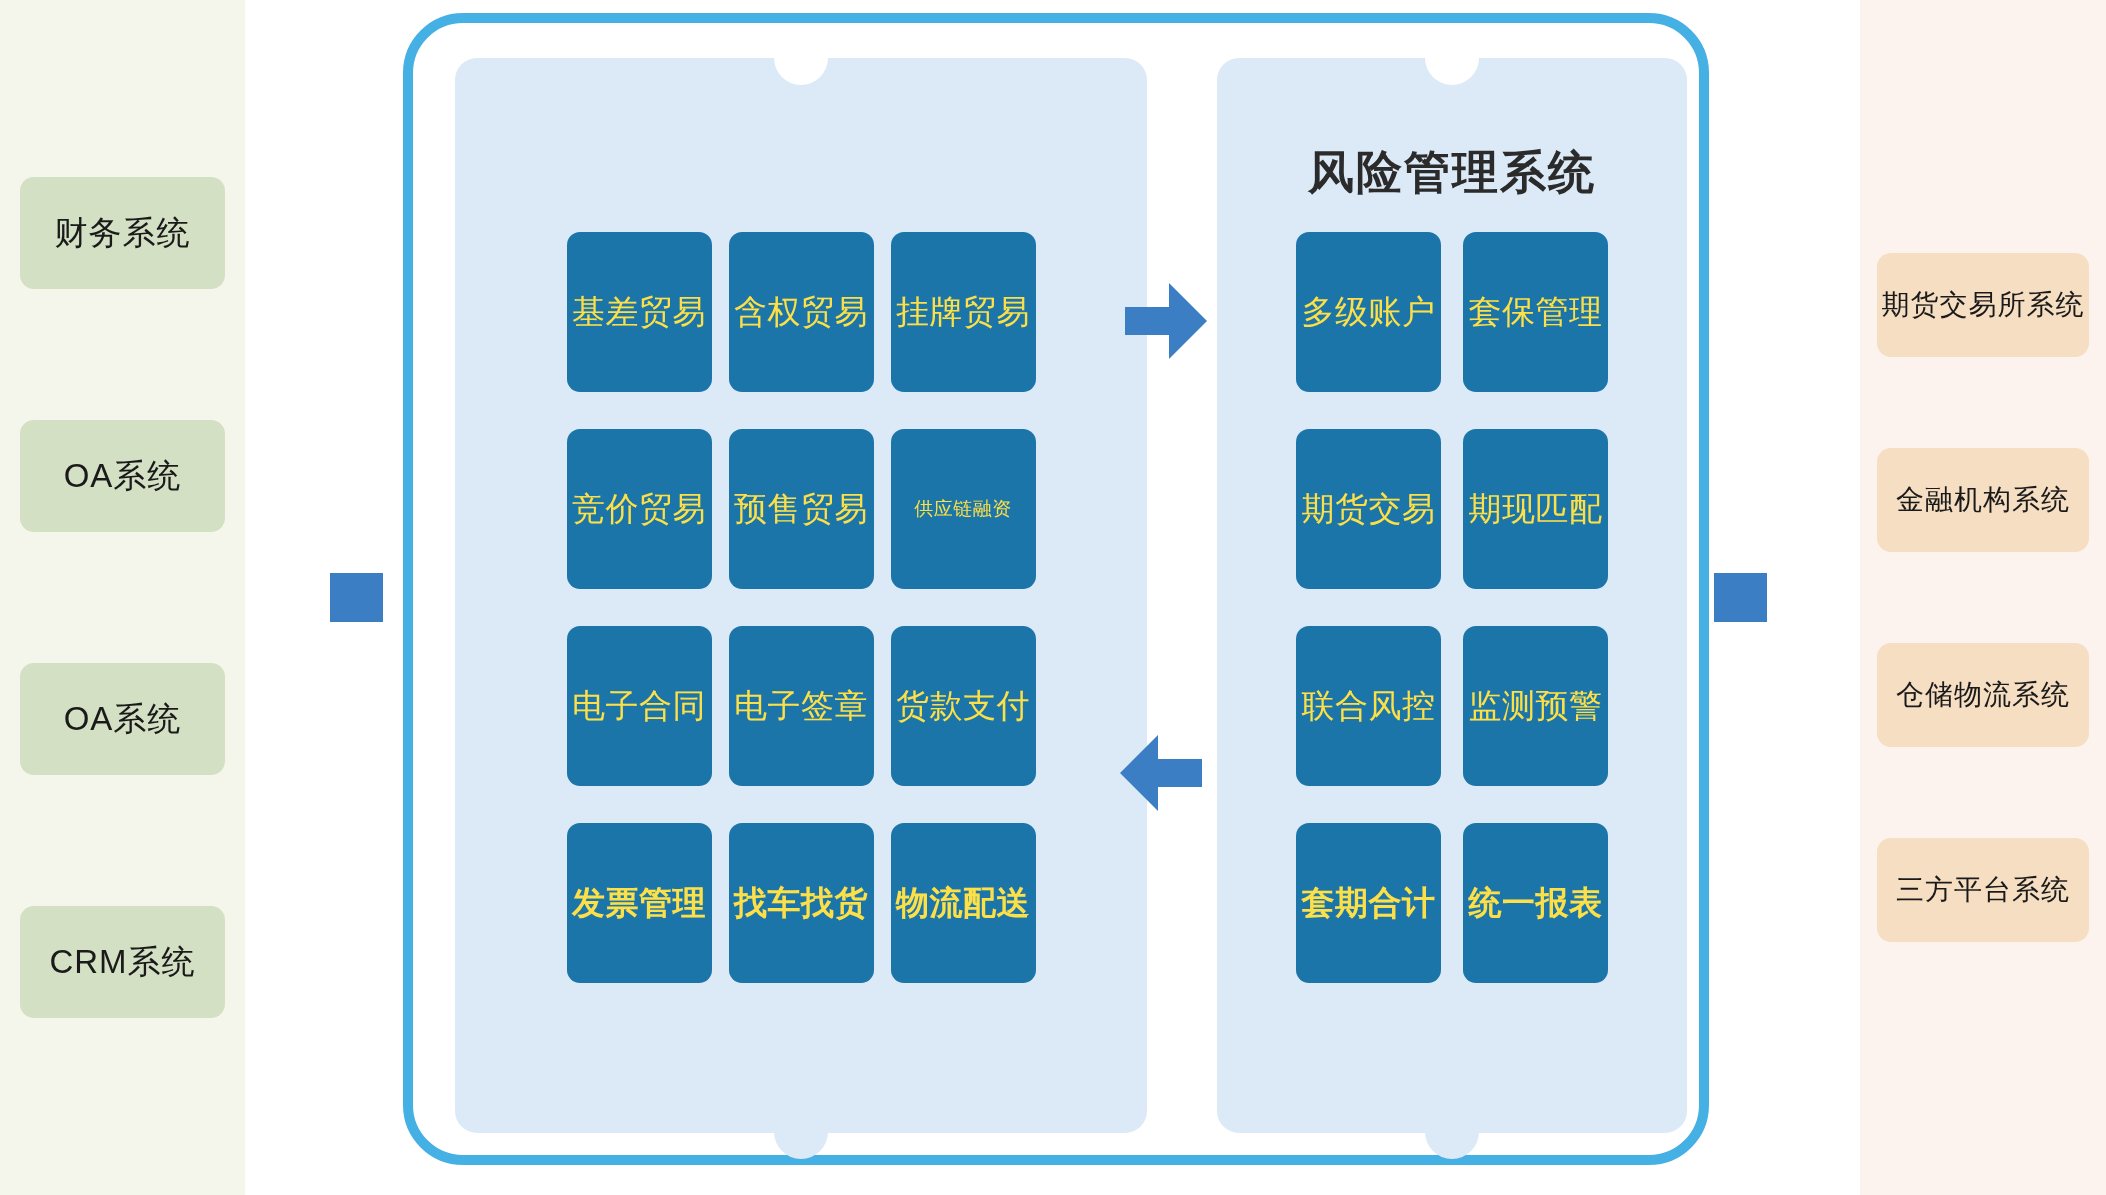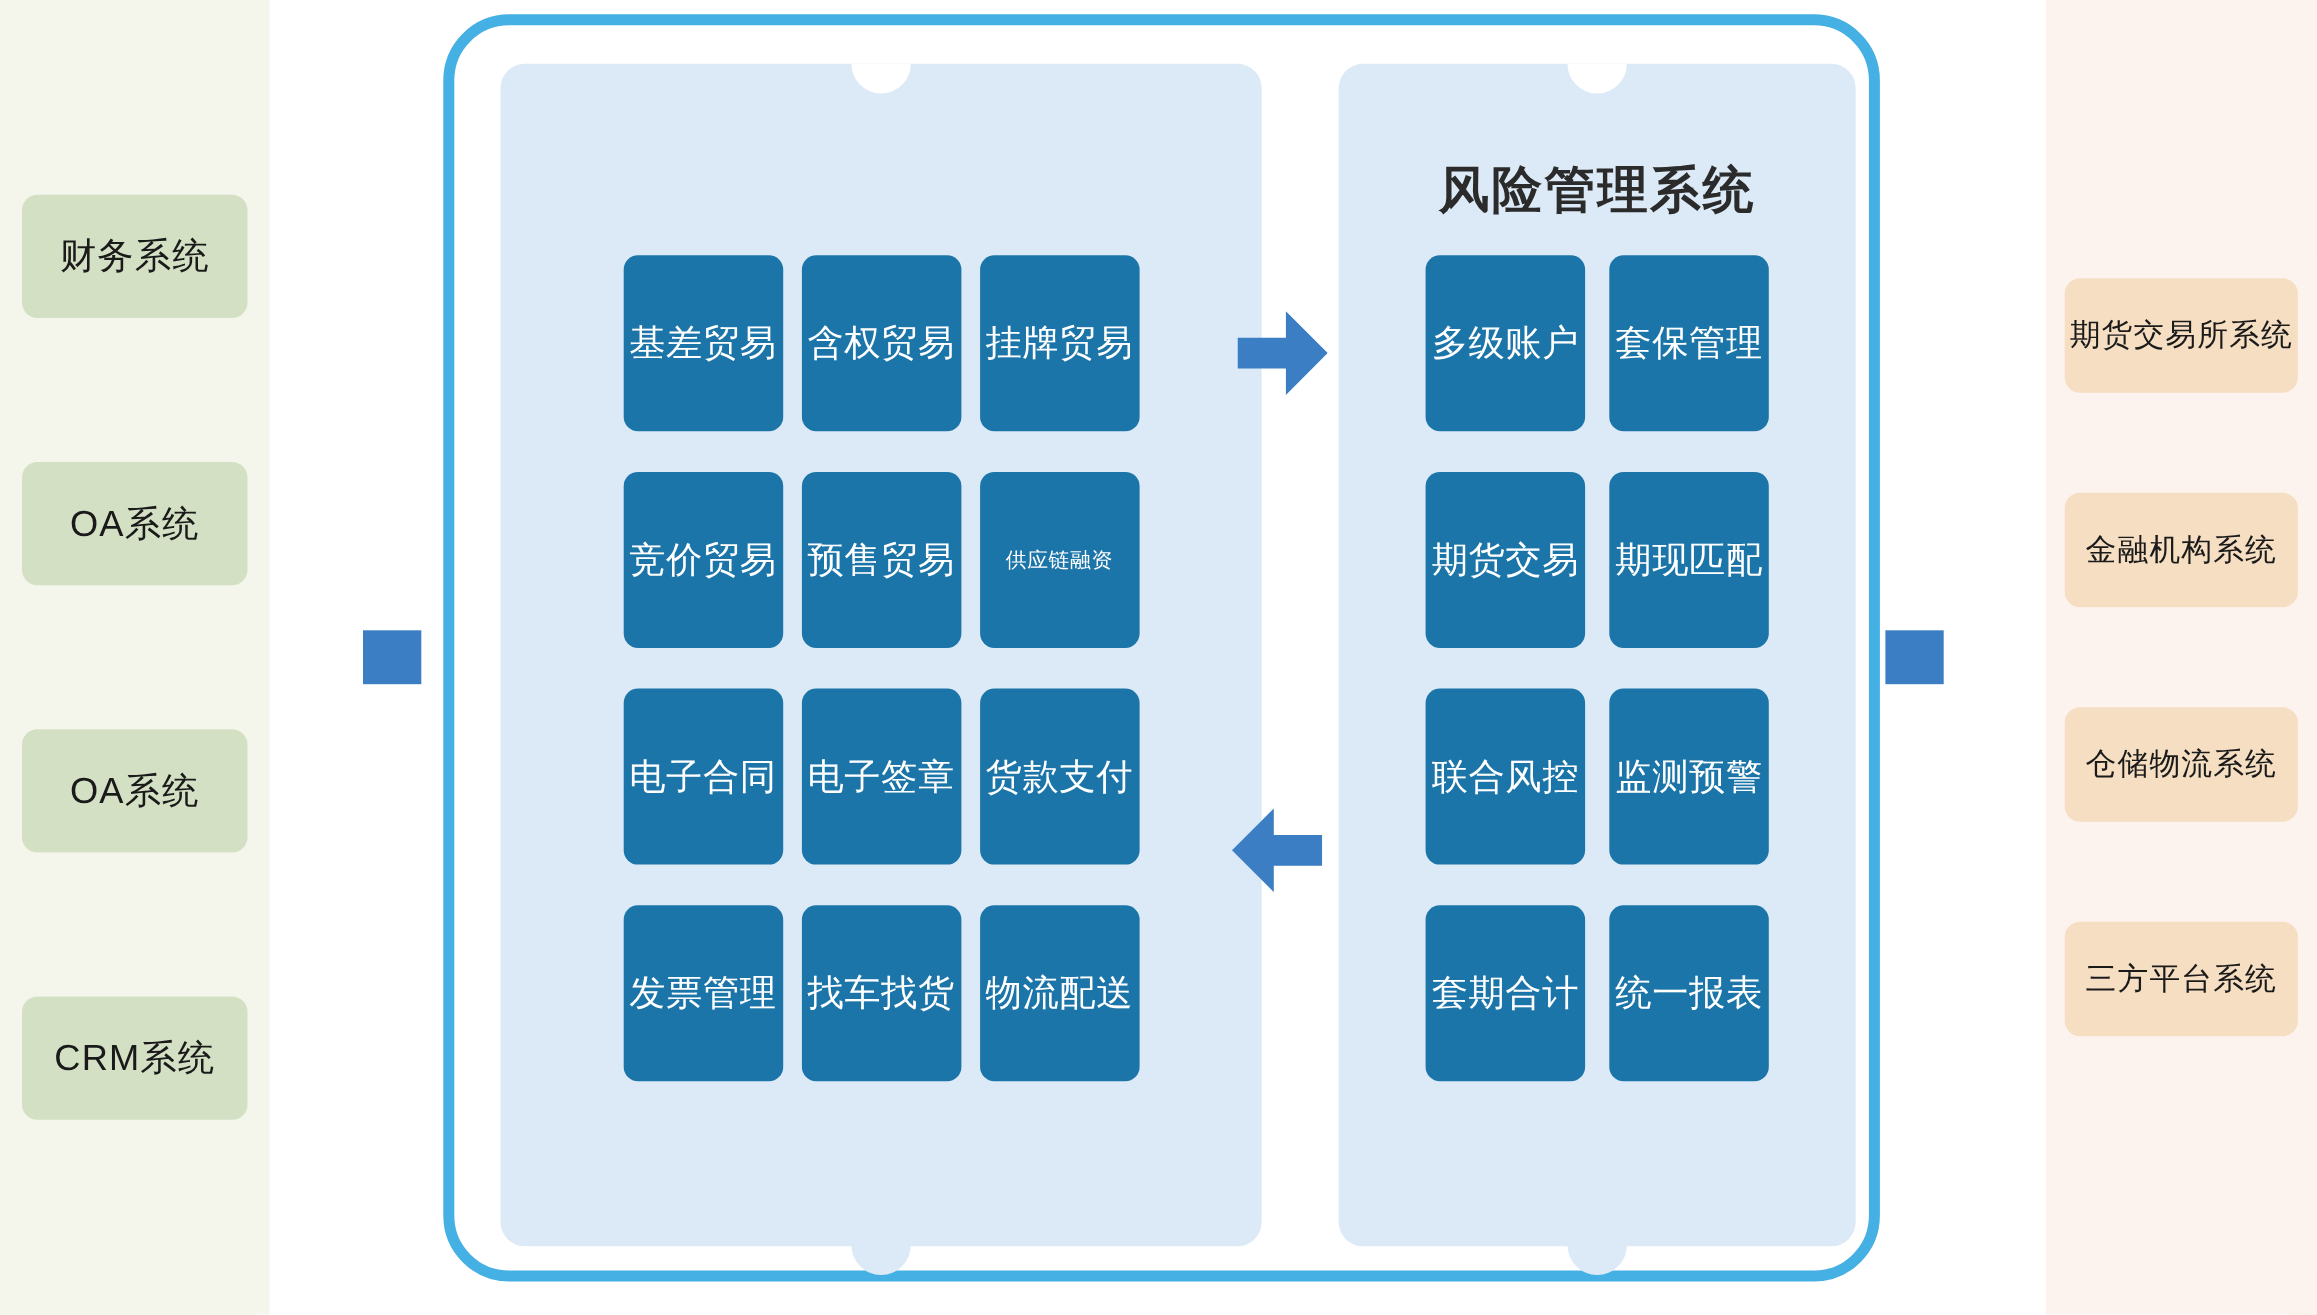--- a/index.html
+++ b/index.html
@@ -108,26 +108,26 @@
   .tile-grid{
     position:absolute;
     left:0;right:0;top:174px;
     display:flex;flex-direction:column;
     align-items:center;
   }
   .tile-row{
     display:flex;justify-content:center;
     margin-bottom:37px;
   }
-  .tile-row:last-child{margin-bottom:0;}
+  .tile-row:last-child{margin-bottom:0;font-weight:bold;}
 
   .tile{
     box-sizing:border-box;
     background:#1C75A8;
-    color:#ffffff;
+    color:#fde047;
     border-radius:13px;
     display:flex;align-items:center;justify-content:center;
     font-size:33px;
     white-space:nowrap;
     letter-spacing:0.5px;
   }
   #panel-business .tile{width:145px;height:160px;margin-right:17px;}
   #panel-business .tile:last-child{margin-right:0;}
   #panel-business .tile.wide{width:145px;font-size:19px;}
 

